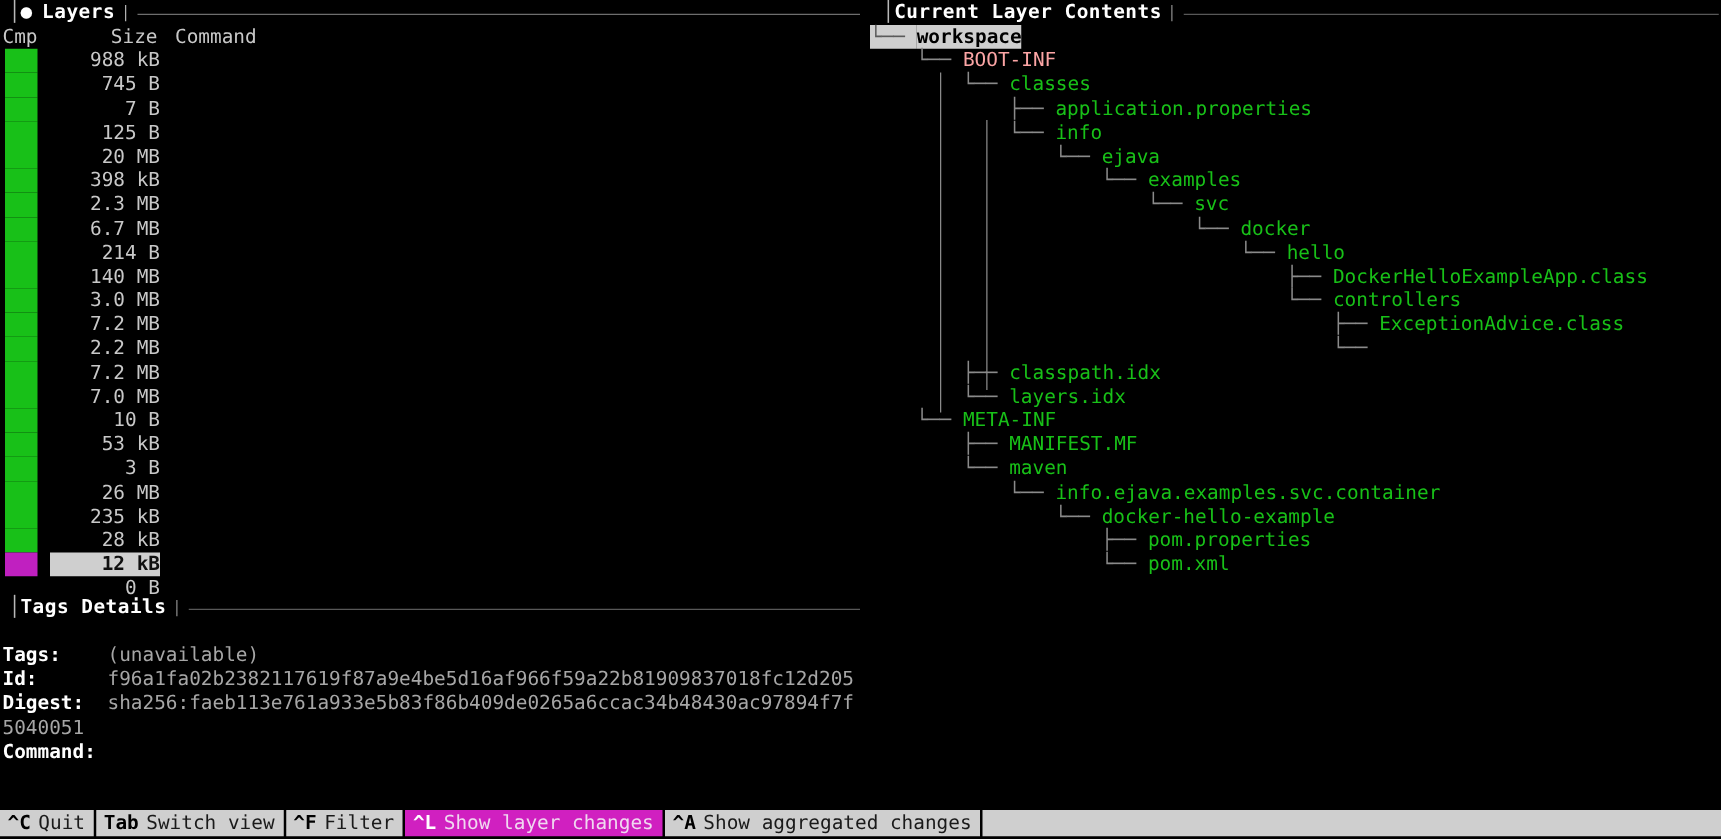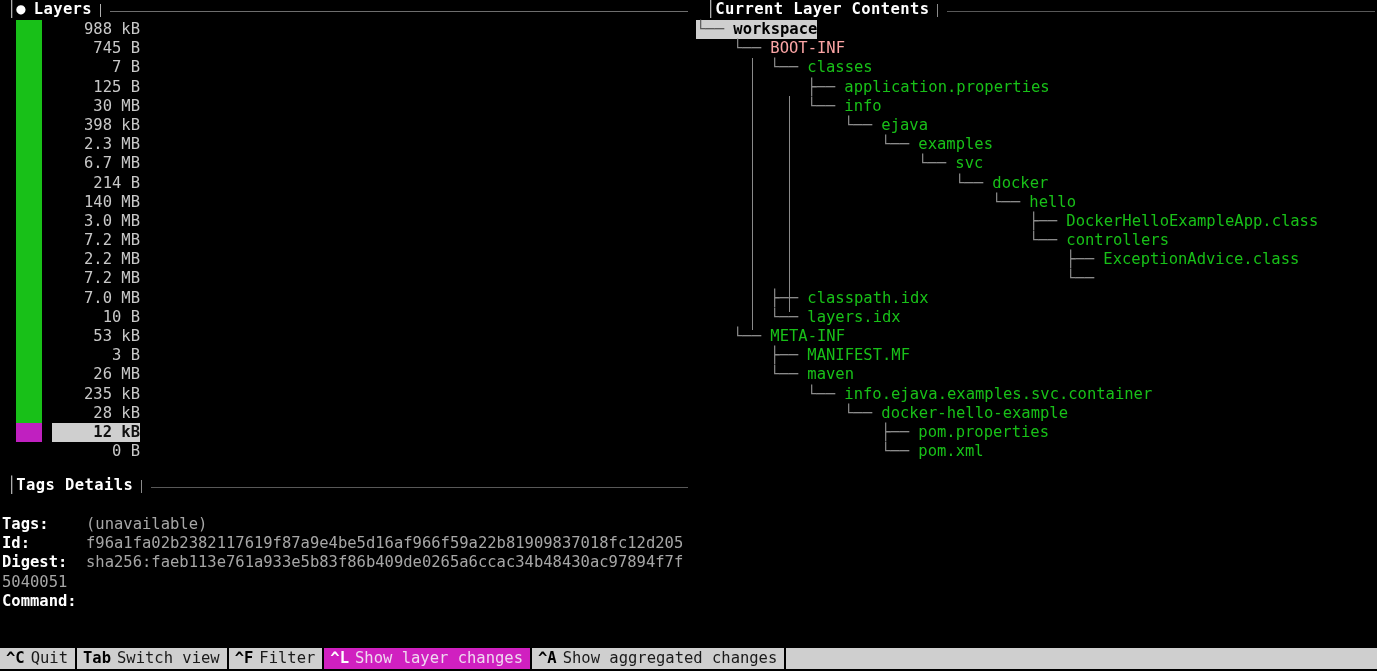--- a/index.html
+++ b/index.html
@@ -77,21 +77,21 @@
   .col-cmp  { width: 36px; text-align: left; }
   .col-size { width: 88px; text-align: right; }
   .col-cmd  { padding-left: 14px; }
 
   .layer-row {
     display: flex;
     align-items: center;
     height: 19.2px;
     line-height: 19.2px;
     white-space: pre;
-    padding-left: 16px;
+    padding-left: 4px;
   }
   .cmp-cell {
     width: 36px;
     height: 19.2px;
     display: flex;
     align-items: stretch;
   }
   .cmp-swatch {
     width: 26px;
     height: 19.2px;
@@ -214,27 +214,32 @@
 
 <div id="layers-pane">
   <div class="pane-header" id="layers-header">
     <span class="hdr-bar">│</span>
     <span class="hdr-dot">●</span>
     <span class="hdr-title">Layers</span>
     <span class="hdr-tick"></span>
     <span class="hdr-rule"></span>
   </div>
 
+  <div class="col-head">
+    <span class="col-cmp">Cmp</span>
+    <span class="col-size">Size</span>
+    <span class="col-cmd">Command</span>
+  </div>
 
   <div id="layer-rows">
       <div class="layer-row"><span class="cmp-cell"><span class="cmp-swatch" style="background: rgb(24, 192, 24);"></span></span><span class="size-cell">988 kB</span><span class="cmd-cell"></span></div>
       <div class="layer-row"><span class="cmp-cell"><span class="cmp-swatch" style="background: rgb(24, 192, 24);"></span></span><span class="size-cell">745 B</span><span class="cmd-cell"></span></div>
       <div class="layer-row"><span class="cmp-cell"><span class="cmp-swatch" style="background: rgb(24, 192, 24);"></span></span><span class="size-cell">7 B</span><span class="cmd-cell"></span></div>
       <div class="layer-row"><span class="cmp-cell"><span class="cmp-swatch" style="background: rgb(24, 192, 24);"></span></span><span class="size-cell">125 B</span><span class="cmd-cell"></span></div>
-      <div class="layer-row"><span class="cmp-cell"><span class="cmp-swatch" style="background: rgb(24, 192, 24);"></span></span><span class="size-cell">30 MB</span><span class="cmd-cell"></span></div>
+      <div class="layer-row"><span class="cmp-cell"><span class="cmp-swatch" style="background: rgb(24, 192, 24);"></span></span><span class="size-cell">20 MB</span><span class="cmd-cell"></span></div>
       <div class="layer-row"><span class="cmp-cell"><span class="cmp-swatch" style="background: rgb(24, 192, 24);"></span></span><span class="size-cell">398 kB</span><span class="cmd-cell"></span></div>
       <div class="layer-row"><span class="cmp-cell"><span class="cmp-swatch" style="background: rgb(24, 192, 24);"></span></span><span class="size-cell">2.3 MB</span><span class="cmd-cell"></span></div>
       <div class="layer-row"><span class="cmp-cell"><span class="cmp-swatch" style="background: rgb(24, 192, 24);"></span></span><span class="size-cell">6.7 MB</span><span class="cmd-cell"></span></div>
       <div class="layer-row"><span class="cmp-cell"><span class="cmp-swatch" style="background: rgb(24, 192, 24);"></span></span><span class="size-cell">214 B</span><span class="cmd-cell"></span></div>
       <div class="layer-row"><span class="cmp-cell"><span class="cmp-swatch" style="background: rgb(24, 192, 24);"></span></span><span class="size-cell">140 MB</span><span class="cmd-cell"></span></div>
       <div class="layer-row"><span class="cmp-cell"><span class="cmp-swatch" style="background: rgb(24, 192, 24);"></span></span><span class="size-cell">3.0 MB</span><span class="cmd-cell"></span></div>
       <div class="layer-row"><span class="cmp-cell"><span class="cmp-swatch" style="background: rgb(24, 192, 24);"></span></span><span class="size-cell">7.2 MB</span><span class="cmd-cell"></span></div>
       <div class="layer-row"><span class="cmp-cell"><span class="cmp-swatch" style="background: rgb(24, 192, 24);"></span></span><span class="size-cell">2.2 MB</span><span class="cmd-cell"></span></div>
       <div class="layer-row"><span class="cmp-cell"><span class="cmp-swatch" style="background: rgb(24, 192, 24);"></span></span><span class="size-cell">7.2 MB</span><span class="cmd-cell"></span></div>
       <div class="layer-row"><span class="cmp-cell"><span class="cmp-swatch" style="background: rgb(24, 192, 24);"></span></span><span class="size-cell">7.0 MB</span><span class="cmd-cell"></span></div>

